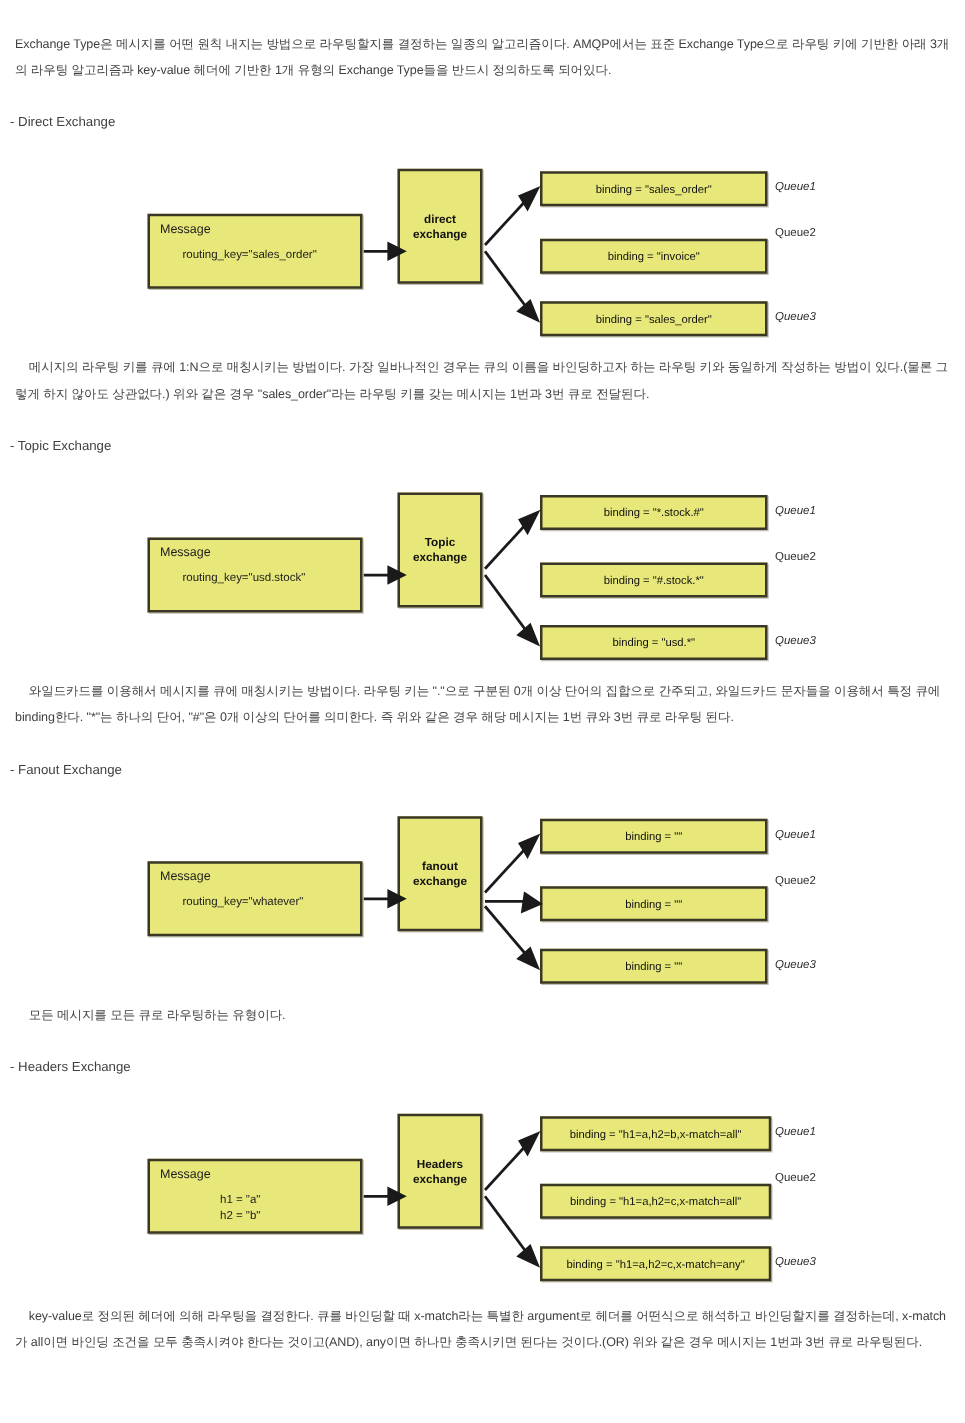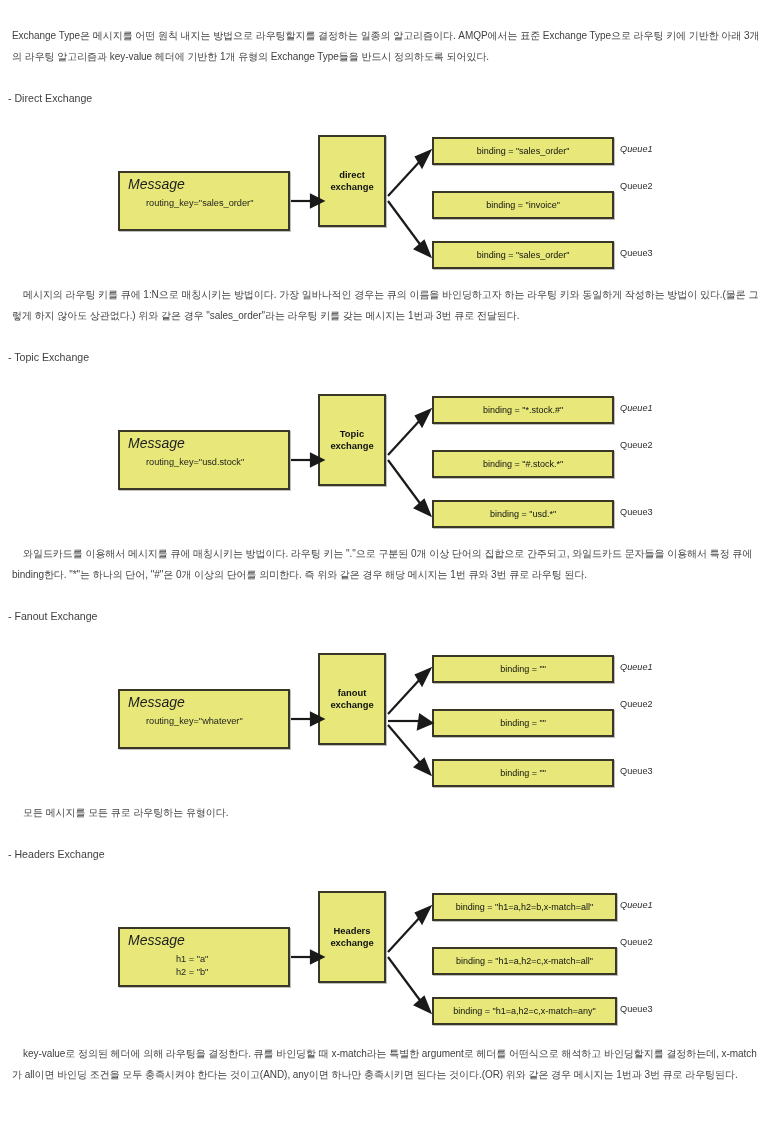--- a/index.html
+++ b/index.html
@@ -49,23 +49,22 @@
     background:#e7e879;
     border:2px solid #3a3726;
     box-shadow:1px 1px 0 rgba(0,0,0,.25);
   }
 
   .msg-box {
     left:110px; top:52px; width:172px; height:60px;
     padding:5px 8px;
   }
   .msg-title {
-    font-size:14px; color:#1d1d1d; font-weight:400;
+    font-size:10px; color:#1d1d1d; font-weight:400;
     line-height:12px;
-    font-style:italic;
   }
   .msg-body {
     font-size:9.2px; color:#1d1d1d; line-height:13px;
     padding-left:18px; padding-top:7px; white-space:pre-line;
   }
   .msg-body.center-lines { padding-left:48px; }
 
   .exch-box {
     left:310px; top:16px; width:68px; height:92px;
     display:flex; align-items:center; justify-content:center;
@@ -86,21 +85,21 @@
   .q-text {
     font-size:9px; color:#111; text-align:center; line-height:11px;
   }
 
   .q-name {
     position:absolute; left:612px;
     font-size:9.2px; color:#2e2e2e;
   }
   .q-name.r1 { top:25px;font-style:italic; }
   .q-name.r2 { top:62px; }
-  .q-name.r3 { top:129px; }
+  .q-name.r3 { top:129px;font-style:italic; }
 
   .arrows { position:absolute; left:0; top:0; width:756px; height:155px; }
 </style>
 </head>
 <body>
 
 <div class="page">
 
 
   <div class="spacer-lg"></div>

